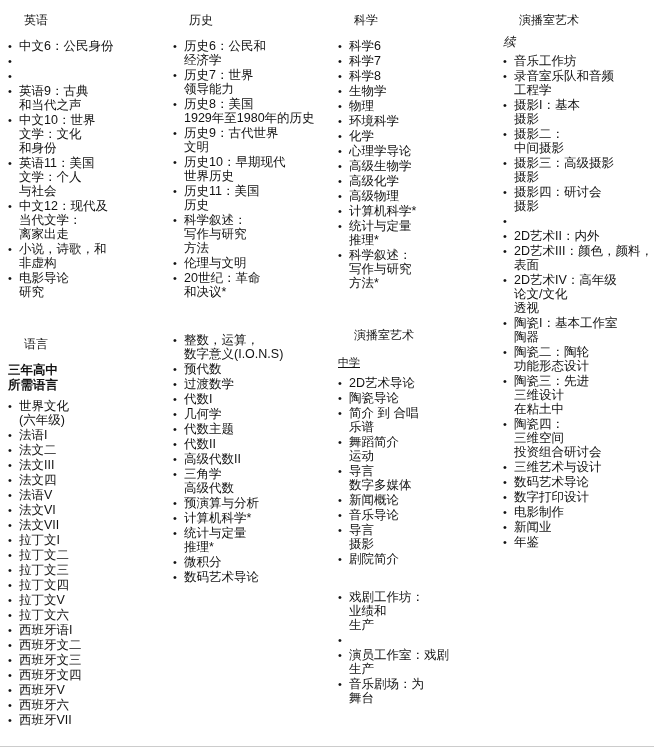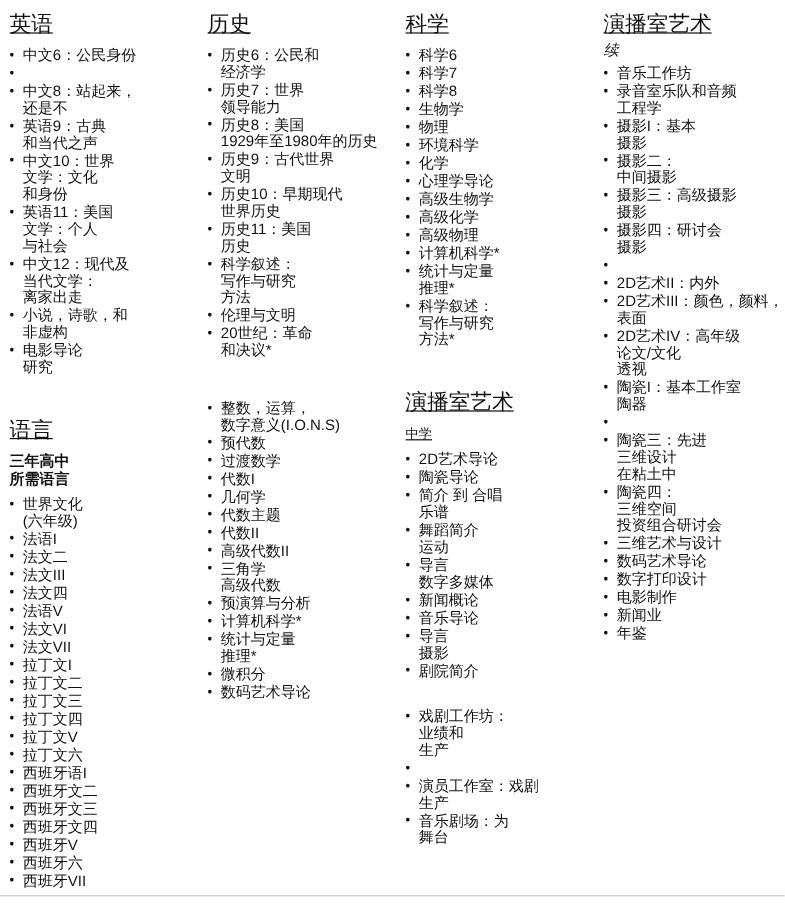--- a/index.html
+++ b/index.html
@@ -21,26 +21,25 @@
     gap: 15px;
     padding: 9px 0 0 8px;
   }
   .col {
     width: 150px;
     flex: 0 0 150px;
   }
   .section + .section { margin-top: 34px; }
   .section.no-title { margin-top: 24px; }
   .section-title {
-    font-size: 18px;
+    font-size: 12px;
     line-height: 22px;
     font-weight: 400;
-    margin: 0 0 8px 0;
+    margin: 0 0 8px 16px;
     white-space: pre-line;
-    text-decoration: underline;
   }
   .subtitle {
     font-size: 12.5px;
     line-height: 15px;
     margin: 0 0 6px 0;
     white-space: pre-line;
   }
   .subtitle.bold { font-weight: 700; }
   .subtitle.regular { font-size: 11px; line-height: 17px; margin-bottom: 5px; text-decoration: underline; }
   .subtitle.italic { font-style: italic; margin-top: -4px; margin-bottom: 4px; }
@@ -78,22 +77,20 @@
         <div class="items">
           <div class="item">
             <span class="bullet">•</span>
             <span class="txt">中文6：公民身份</span>
           </div>
           <div class="item">
             <span class="bullet">•</span>
           </div>
           <div class="item">
             <span class="bullet">•</span>
-            <span class="txt">中文8：站起来，
-还是不</span>
           </div>
           <div class="item">
             <span class="bullet">•</span>
             <span class="txt">英语9：古典
 和当代之声</span>
           </div>
           <div class="item">
             <span class="bullet">•</span>
             <span class="txt">中文10：世界
 文学：文化
@@ -518,20 +515,22 @@
 论文/文化
 透视</span>
           </div>
           <div class="item">
             <span class="bullet">•</span>
             <span class="txt">陶瓷I：基本工作室
 陶器</span>
           </div>
           <div class="item">
             <span class="bullet">•</span>
+            <span class="txt">陶瓷二：陶轮
+功能形态设计</span>
           </div>
           <div class="item">
             <span class="bullet">•</span>
             <span class="txt">陶瓷三：先进
 三维设计
 在粘土中</span>
           </div>
           <div class="item">
             <span class="bullet">•</span>
             <span class="txt">陶瓷四：

